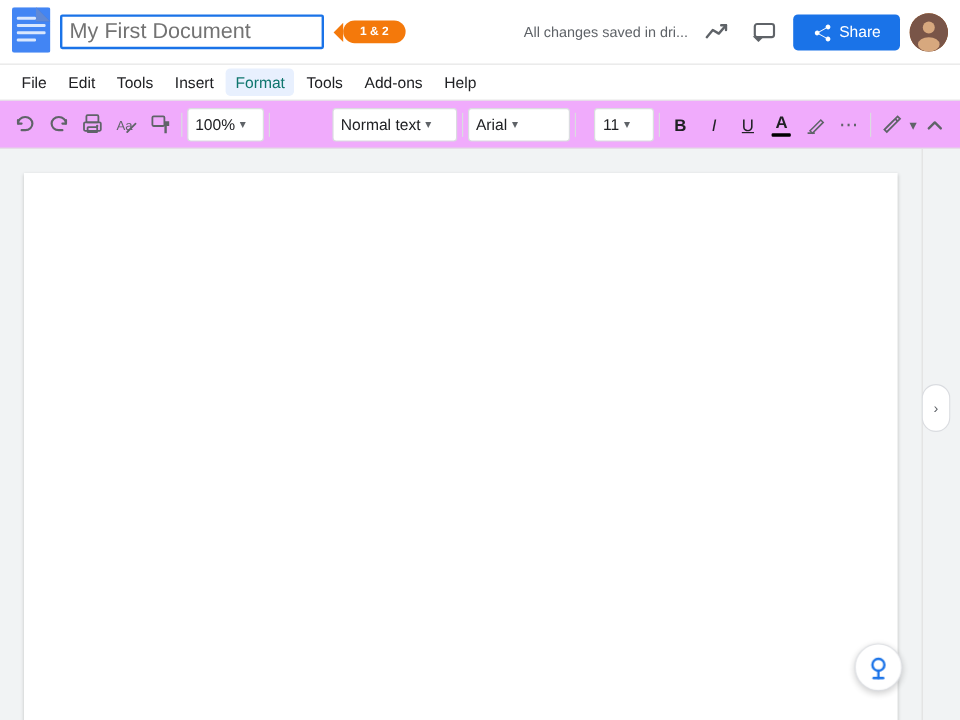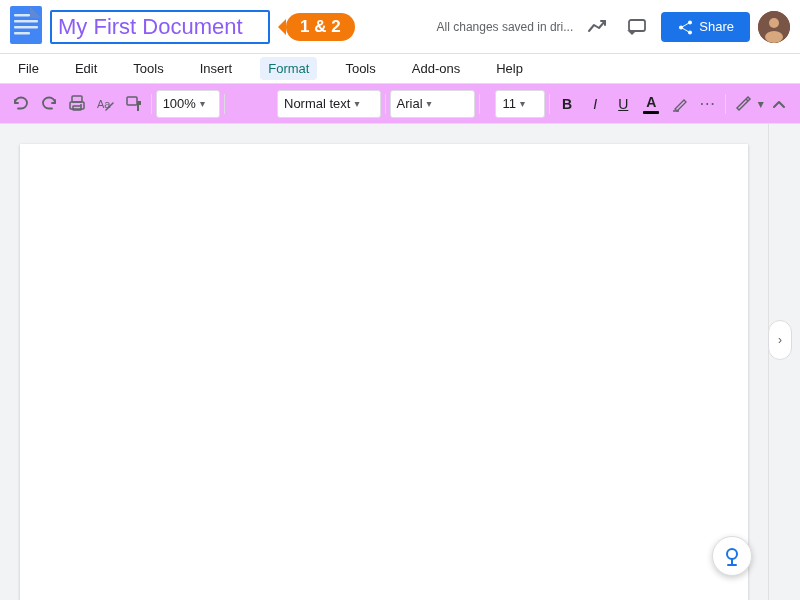--- a/index.html
+++ b/index.html
@@ -28,36 +28,36 @@
       width: 32px;
       height: 38px;
       flex-shrink: 0;
     }
     #title-area {
       display: flex;
       flex-direction: column;
       flex: 1;
     }
     #doc-title-input {
-      font-size: 22px;
+      font-size: 18px;
       font-weight: normal;
       border: 2px solid #1a73e8;
       border-radius: 2px;
       padding: 2px 6px;
       outline: none;
-      color: #8b5cf6;
+      color: #737373;
       width: 220px;
       font-family: Arial, sans-serif;
     }
     #annotation-badge {
       display: inline-flex;
       align-items: center;
       background: #f4790b;
       color: white;
-      font-size: 17px;
+      font-size: 10px;
       font-weight: bold;
       border-radius: 20px;
       padding: 4px 14px;
       margin-left: 8px;
       position: relative;
       white-space: nowrap;
     }
     #annotation-badge::before {
       content: '';
       position: absolute;
@@ -119,21 +119,21 @@
     }
     #avatar svg { width: 32px; height: 32px; }
 
     
     #menu-bar {
       display: flex;
       align-items: center;
       background: #fff;
       padding: 0 10px;
       height: 30px;
-      gap: 20px;
+      gap: 2px;
       border-bottom: 1px solid #e0e0e0;
     }
     .menu-item {
       font-size: 13px;
       color: #202124;
       padding: 4px 8px;
       border-radius: 4px;
       cursor: pointer;
       white-space: nowrap;
     }

